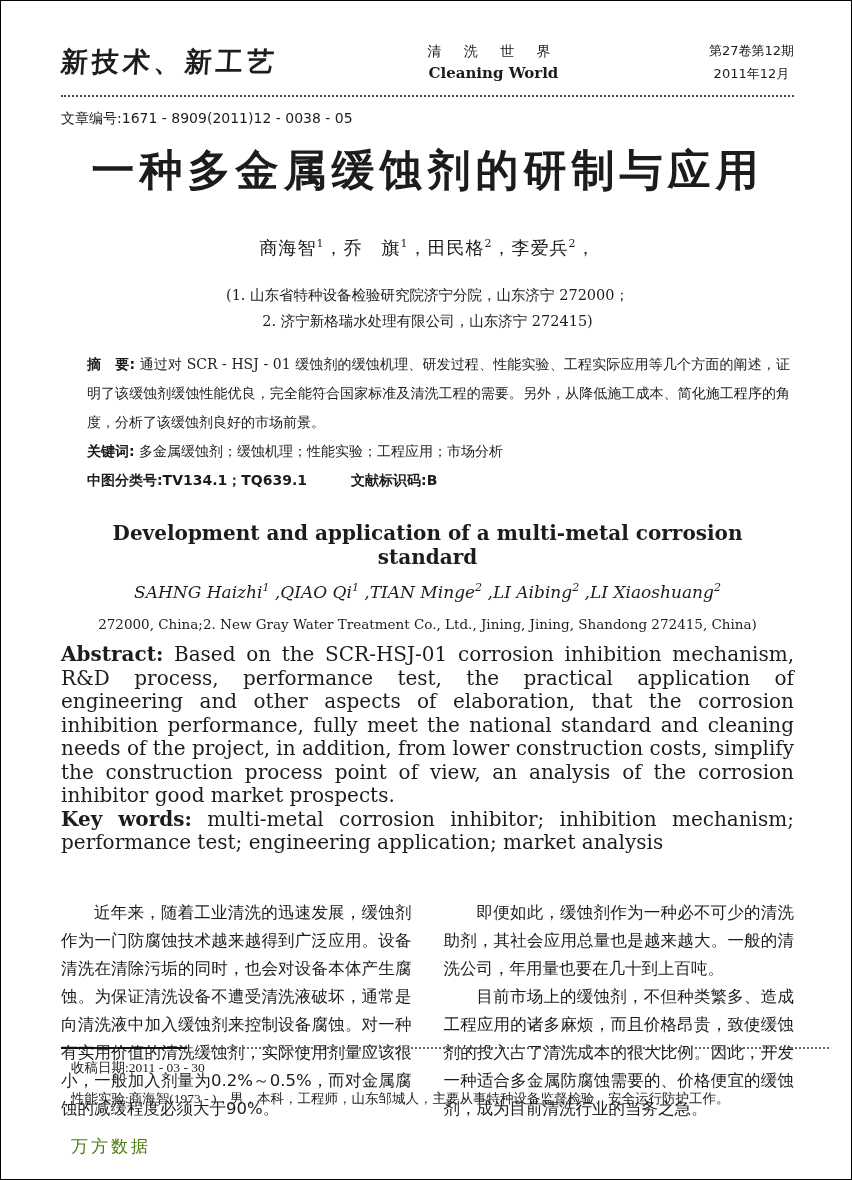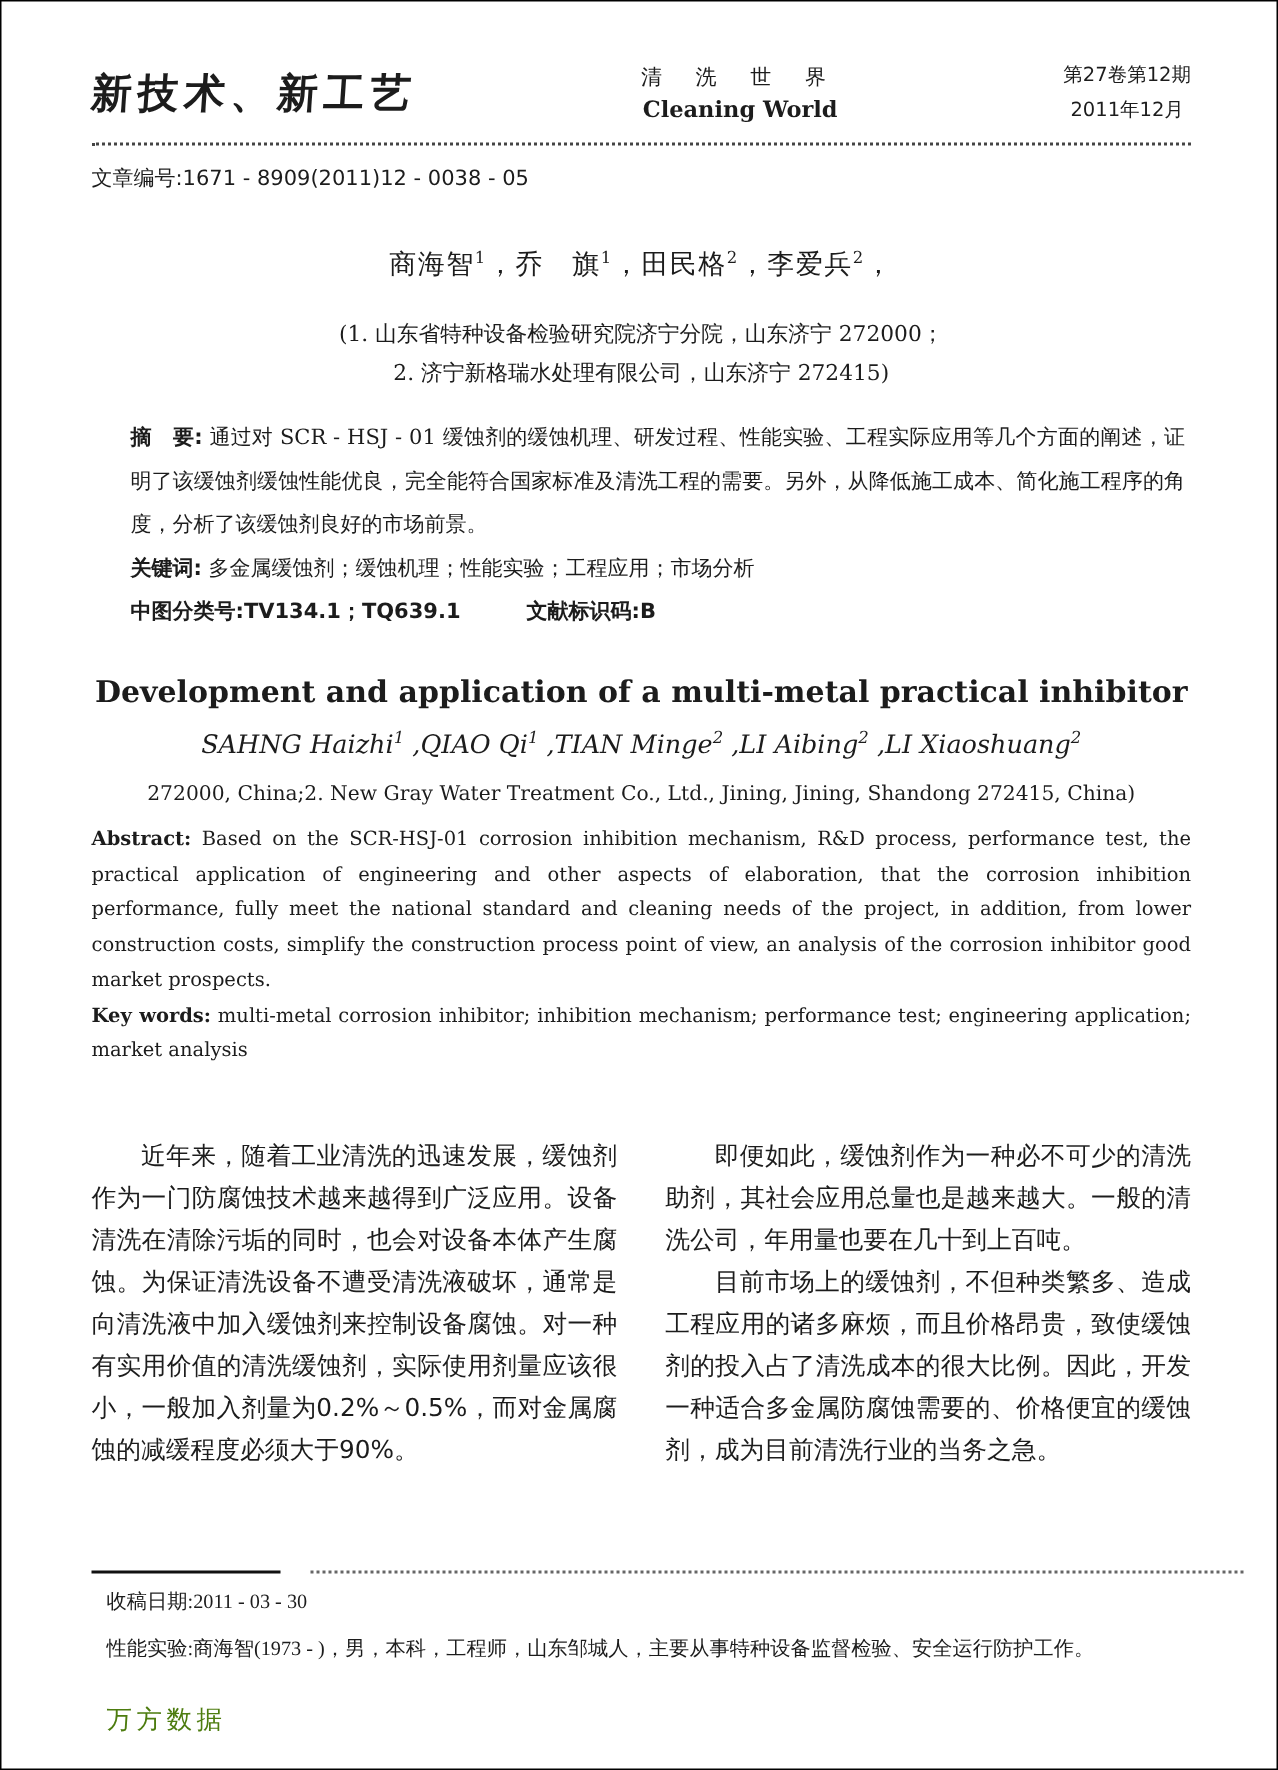--- a/index.html
+++ b/index.html
@@ -45,21 +45,21 @@
   
   .title-en{
     text-align:center;font-weight:bold;font-size:20px;margin-top:26px;
     font-family:"DejaVu Serif",serif;
   }
   .authors-en{
     text-align:center;font-style:italic;font-size:17px;margin-top:13px;
     font-family:"DejaVu Serif",serif;
   }
   .affil-en{text-align:center;font-size:13.5px;margin-top:10px;line-height:24px;font-family:"DejaVu Serif",serif;}
-  .en-paragraphs{margin-top:7px;font-size:13px;line-height:23.5px;text-align:justify;font-family:"DejaVu Serif",serif;}
+  .en-paragraphs{margin-top:7px;font-size:20px;line-height:23.5px;text-align:justify;font-family:"DejaVu Serif",serif;}
   .en-paragraphs p{margin:0;}
   .en-paragraphs .lbl{font-weight:bold;}
   
   .body-cols{
     display:grid;grid-template-columns:1fr 1fr;column-gap:32px;
     margin-top:44px;font-size:16.5px;line-height:28px;text-align:justify;
   }
   .body-cols p{margin:0;text-indent:2em;}
   .body-cols p + p{margin-top:0;}
   
@@ -89,20 +89,21 @@
       <div>第27卷第12期</div>
       <div>2011年12月</div>
     </div>
   </div>
   <div class="dotted-rule"></div>
 
   <div class="article-number">
     <span>文章编号:</span><span>1671 - 8909(2011)12 - 0038 - 05</span>
   </div>
 
+  <div class="title-cn">一种多金属缓蚀剂的研制与应用</div>
 
   <div class="authors-cn">
     <span><span>商海智</span><sup>1</sup><span>，</span></span><span><span>乔　旗</span><sup>1</sup><span>，</span></span><span><span>田民格</span><sup>2</sup><span>，</span></span><span><span>李爱兵</span><sup>2</sup><span>，</span></span>
   </div>
 
   <div class="affil-cn">
     <div>(1. 山东省特种设备检验研究院济宁分院，山东济宁 272000；</div>
     <div>2. 济宁新格瑞水处理有限公司，山东济宁 272415)</div>
   </div>
 
@@ -113,21 +114,21 @@
     </div>
     <div>
       <span class="lbl">关键词:</span>
       <span>多金属缓蚀剂；缓蚀机理；性能实验；工程应用；市场分析</span>
     </div>
     <div>
       <span class="lbl">中图分类号:</span><span class="lbl">TV134.1；TQ639.1</span><span class="clc-gap"></span><span class="lbl">文献标识码:</span><span class="lbl">B</span>
     </div>
   </div>
 
-  <div class="title-en">Development and application of a multi-metal practical inhibitor</div>
+  <div class="title-en">Development and application of a multi-metal corrosion standard</div>
 
   <div class="authors-en">
     <span><span>SAHNG Haizhi</span><sup>1</sup><span> ,</span></span><span><span>QIAO Qi</span><sup>1</sup><span> ,</span></span><span><span>TIAN Minge</span><sup>2</sup><span> ,</span></span><span><span>LI Aibing</span><sup>2</sup><span> ,</span></span><span><span>LI Xiaoshuang</span><sup>2</sup><span></span></span>
   </div>
 
   <div class="affil-en">
     <div>272000, China;2. New Gray Water Treatment Co., Ltd., Jining, Jining, Shandong 272415, China)</div>
   </div>
 
   <div class="en-paragraphs">

